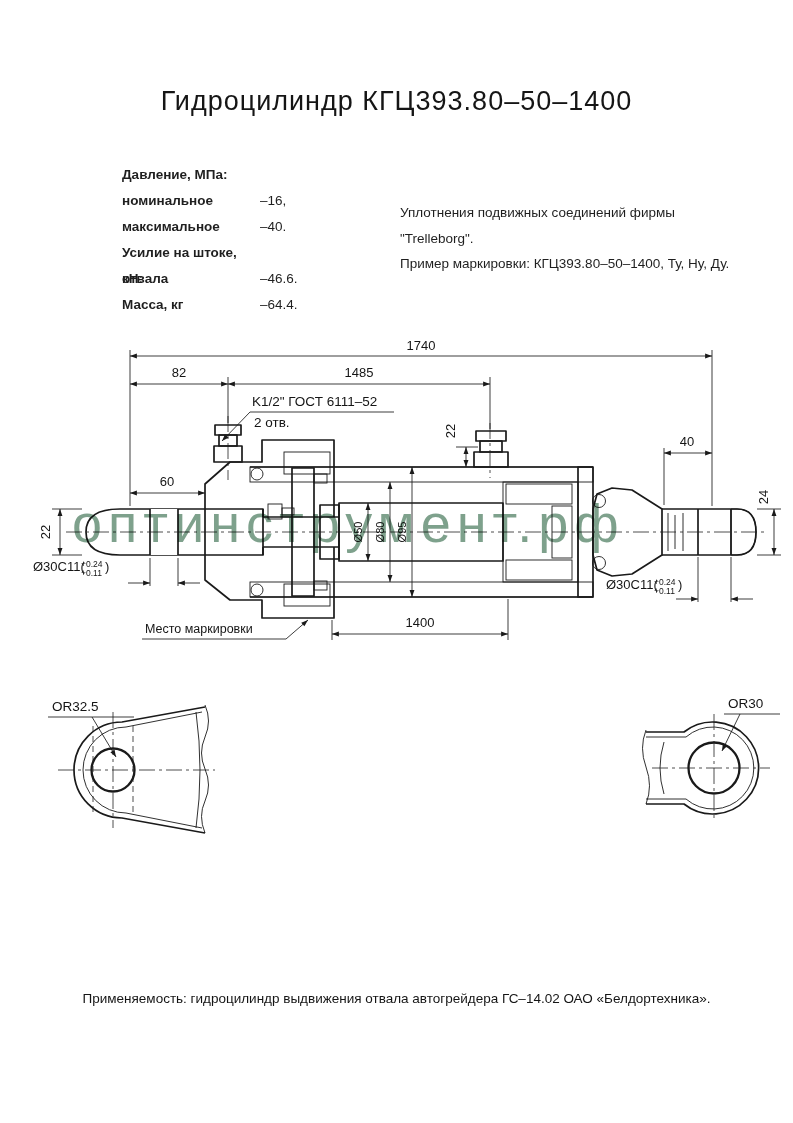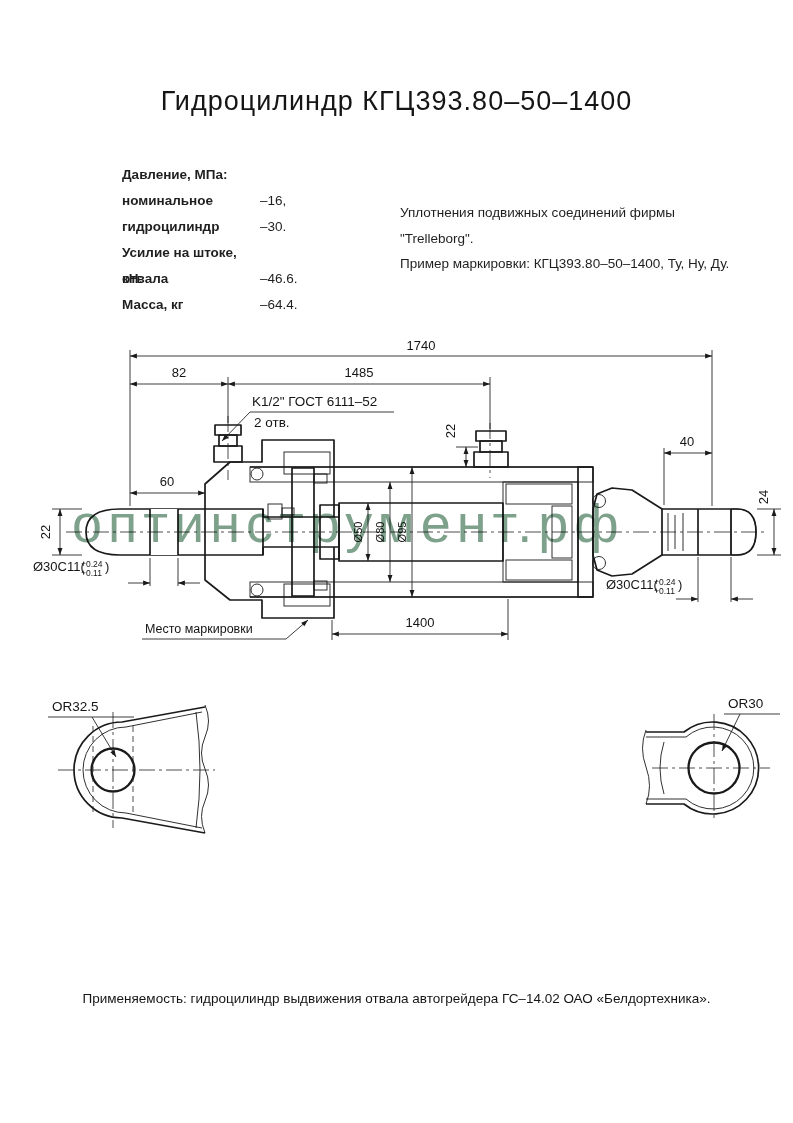--- a/index.html
+++ b/index.html
@@ -38,22 +38,22 @@
   <div class="specs">
     <div class="spec-row">
         <span class="spec-label">Давление, МПа:</span>
         <span class="spec-value"></span>
       </div>
     <div class="spec-row">
         <span class="spec-label">номинальное</span>
         <span class="spec-value">–16,</span>
       </div>
     <div class="spec-row">
-        <span class="spec-label">гидроцилиндр</span>
-        <span class="spec-value">–30.</span>
+        <span class="spec-label">максимальное</span>
+        <span class="spec-value">–40.</span>
       </div>
     <div class="spec-row">
         <span class="spec-label">Усилие на штоке, кН:</span>
         <span class="spec-value"></span>
       </div>
     <div class="spec-row">
         <span class="spec-label">отвала</span>
         <span class="spec-value">–46.6.</span>
       </div>
     <div class="spec-row">

